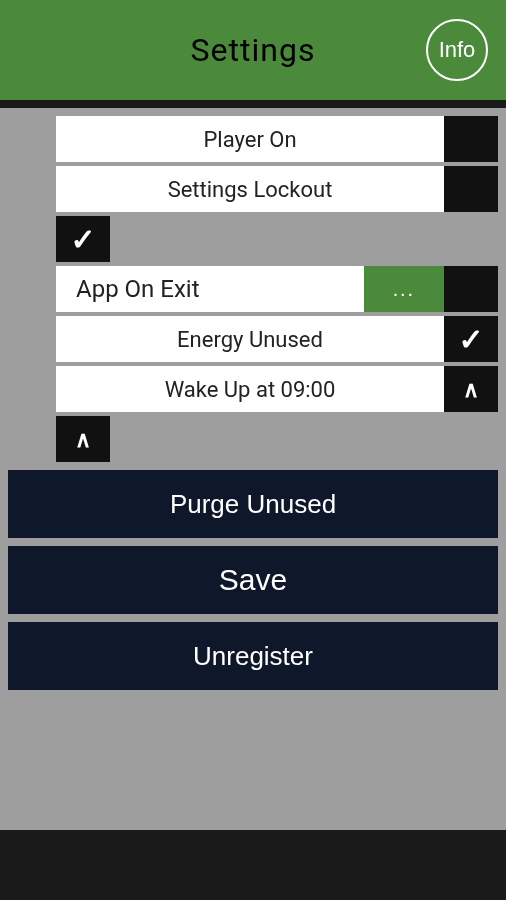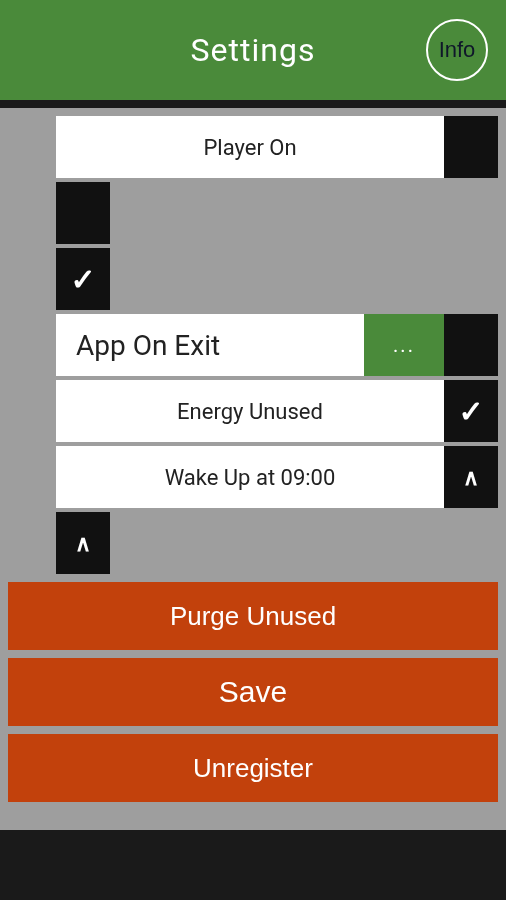--- a/index.html
+++ b/index.html
@@ -19,37 +19,37 @@
       background: #4a8a3a;
       height: 100px;
       display: flex;
       align-items: center;
       justify-content: center;
       position: relative;
       flex-shrink: 0;
     }
 
     .header-title {
-      color: #ffffff;
+      color: #000000;
       font-size: 32px;
       font-weight: 400;
       letter-spacing: 1px;
     }
 
     .info-btn {
       position: absolute;
       right: 18px;
       top: 50%;
       transform: translateY(-50%);
       width: 62px;
       height: 62px;
       border-radius: 50%;
       border: 2.5px solid white;
       background: transparent;
-      color: #0f172a;
+      color: #ffffff;
       font-size: 22px;
       font-weight: 400;
       cursor: pointer;
       display: flex;
       align-items: center;
       justify-content: center;
     }
 
     
     .header-bar {
@@ -64,21 +64,21 @@
       background: #9e9e9e;
       padding: 8px 8px 8px 8px;
       display: flex;
       flex-direction: column;
       gap: 4px;
     }
 
     
     .setting-row {
       display: flex;
-      height: 62px;
+      height: 46px;
       gap: 0;
       padding-left: 48px;
     }
 
     .setting-label {
       flex: 1;
       background: white;
       display: flex;
       align-items: center;
       justify-content: center;
@@ -115,40 +115,40 @@
       font-weight: bold;
     }
 
     
     .app-on-exit-label {
       background: white;
       display: flex;
       align-items: center;
       justify-content: flex-start;
       padding-left: 20px;
-      font-size: 28px;
+      font-size: 24px;
       color: #222;
       flex: 1;
     }
 
     .app-on-exit-dots {
       width: 80px;
       background: #4a8a3a;
       display: flex;
       align-items: center;
       justify-content: center;
       font-size: 20px;
       color: white;
       cursor: pointer;
       letter-spacing: 2px;
     }
 
     
     .green-btn {
-      background: #c2410c;
+      background: #0f172a;
       color: white;
       font-size: 26px;
       font-weight: 400;
       border: none;
       height: 68px;
       width: 100%;
       cursor: pointer;
       display: flex;
       align-items: center;
       justify-content: center;
@@ -178,20 +178,21 @@
 <div class="main">
 
   <div class="setting-row">
     <div class="setting-label">Player On</div>
     <div class="setting-toggle">
       <span class="checkmark"></span>
     </div>
   </div>
 
   <div class="setting-row">
+    <div class="setting-label">Settings Lockout</div>
     <div class="setting-toggle">
       <span class="checkmark"></span>
     </div>
   </div>
 
   <div class="setting-row">
     <div class="setting-toggle checked">
       <span class="checkmark">✓</span>
     </div>
   </div>

